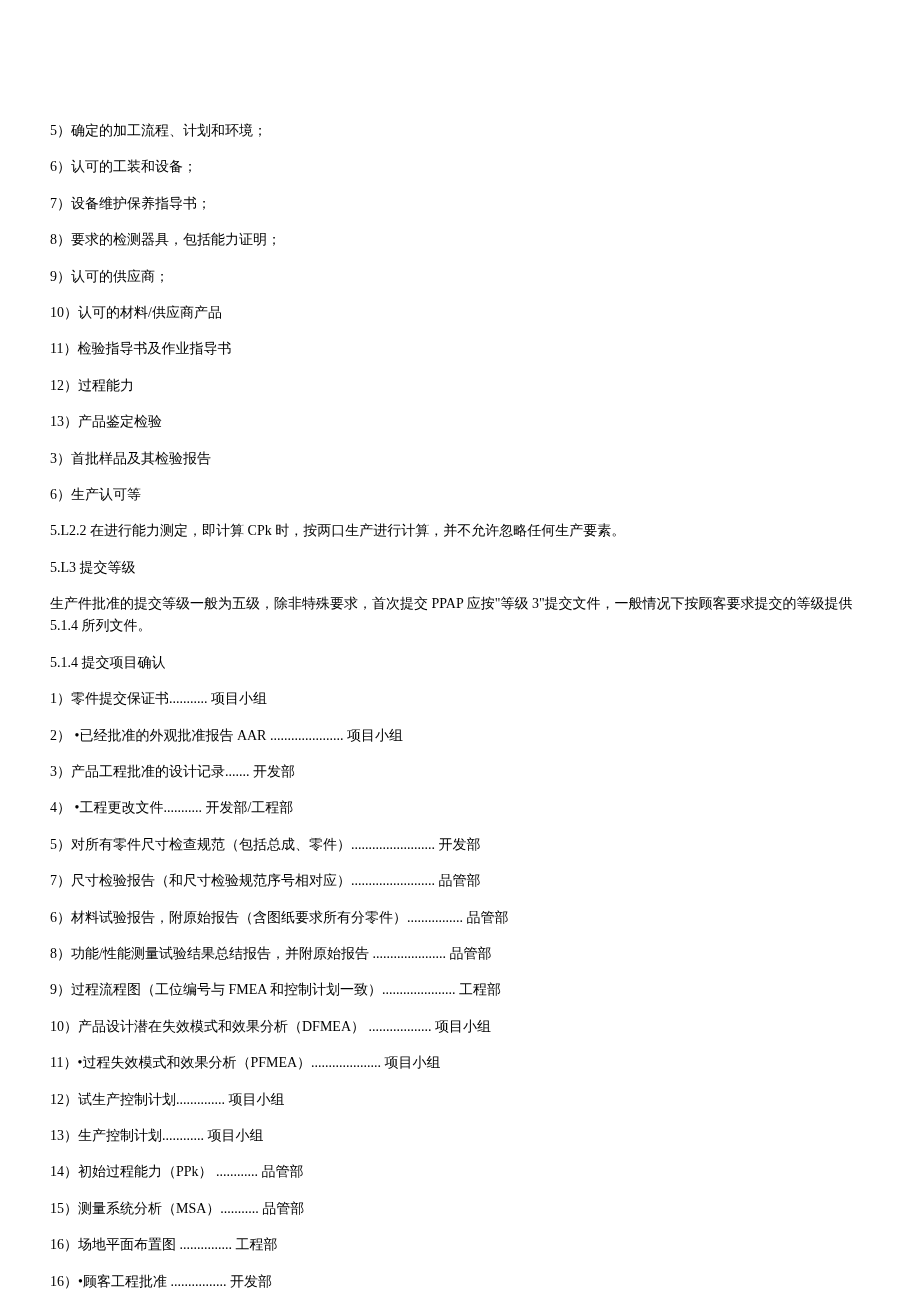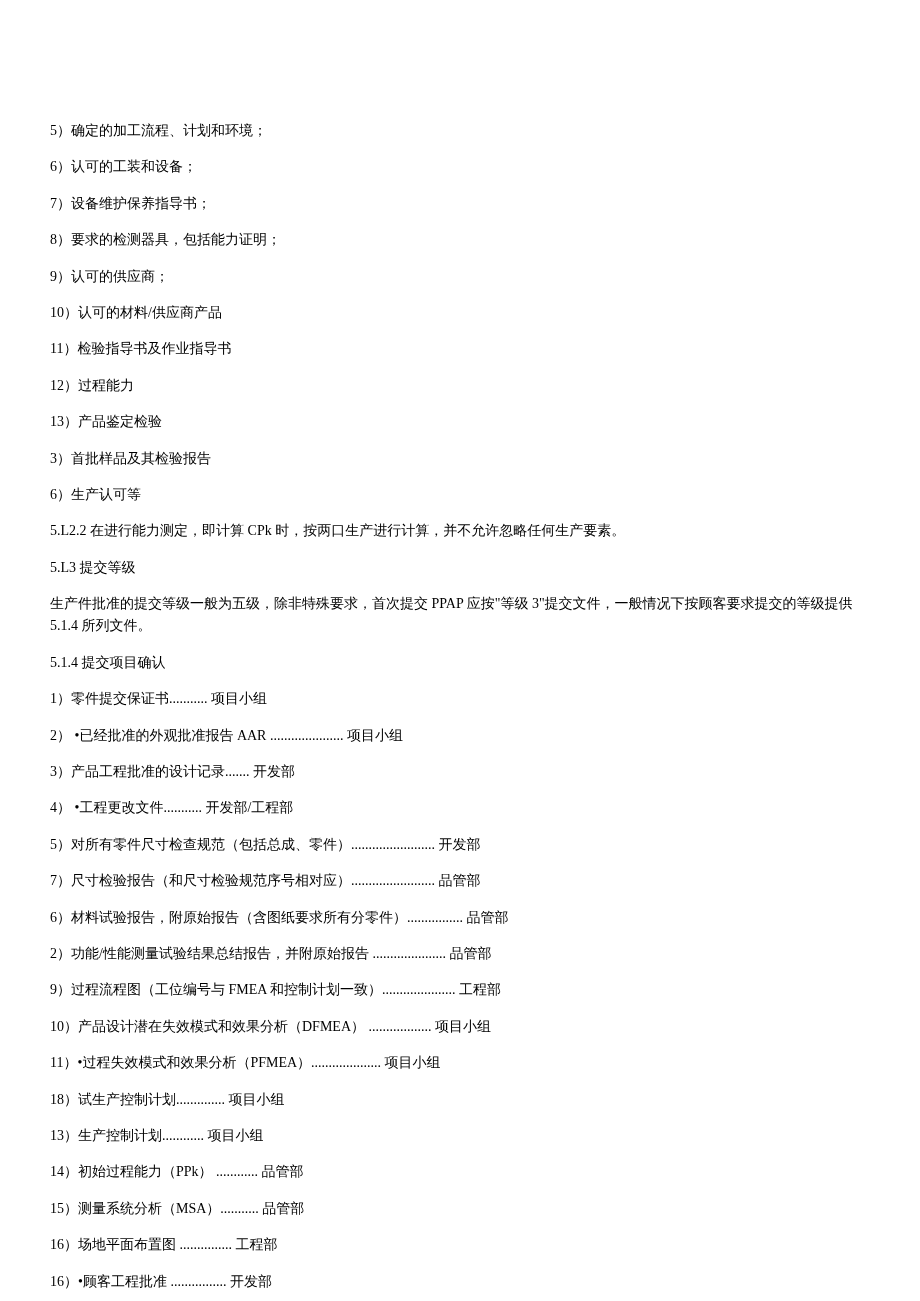--- a/index.html
+++ b/index.html
@@ -36,22 +36,22 @@
 <p>5.L3 提交等级</p>
 <p>生产件批准的提交等级一般为五级，除非特殊要求，首次提交 PPAP 应按"等级 3"提交文件，一般情况下按顾客要求提交的等级提供 5.1.4 所列文件。</p>
 <p>5.1.4 提交项目确认</p>
 <p>1）零件提交保证书........... 项目小组</p>
 <p>2） •已经批准的外观批准报告 AAR ..................... 项目小组</p>
 <p>3）产品工程批准的设计记录....... 开发部</p>
 <p>4） •工程更改文件........... 开发部/工程部</p>
 <p>5）对所有零件尺寸检查规范（包括总成、零件）........................ 开发部</p>
 <p>7）尺寸检验报告（和尺寸检验规范序号相对应）........................ 品管部</p>
 <p>6）材料试验报告，附原始报告（含图纸要求所有分零件）................ 品管部</p>
-<p>2）功能/性能测量试验结果总结报告，并附原始报告 ..................... 品管部</p>
+<p>8）功能/性能测量试验结果总结报告，并附原始报告 ..................... 品管部</p>
 <p>9）过程流程图（工位编号与 FMEA 和控制计划一致）..................... 工程部</p>
 <p>10）产品设计潜在失效模式和效果分析（DFMEA）  .................. 项目小组</p>
 <p>11）•过程失效模式和效果分析（PFMEA）.................... 项目小组</p>
-<p>18）试生产控制计划.............. 项目小组</p>
+<p>12）试生产控制计划.............. 项目小组</p>
 <p>13）生产控制计划............ 项目小组</p>
 <p>14）初始过程能力（PPk） ............ 品管部</p>
 <p>15）测量系统分析（MSA）........... 品管部</p>
 <p>16）场地平面布置图 ............... 工程部</p>
 <p>16）•顾客工程批准 ................ 开发部</p>
 
 </body></html>

